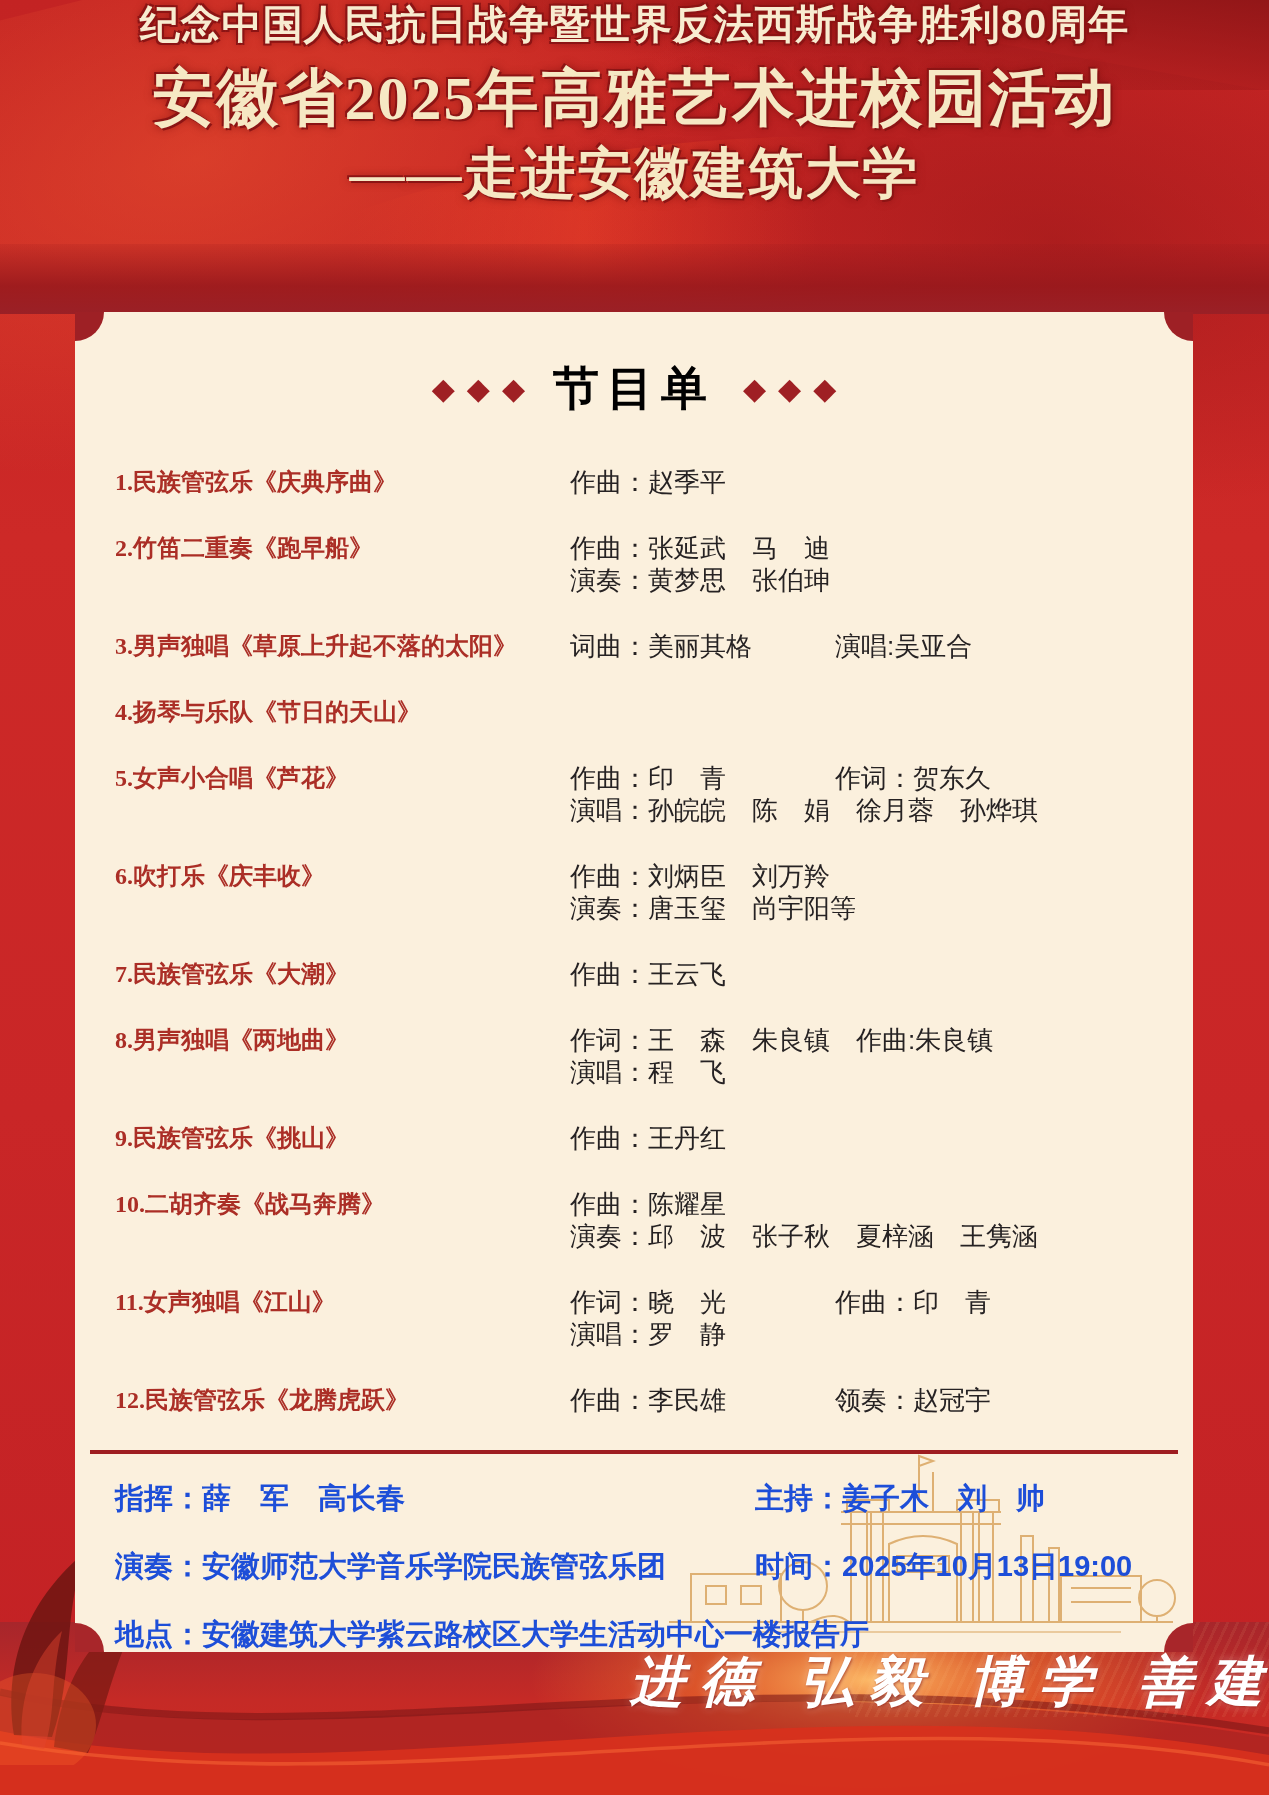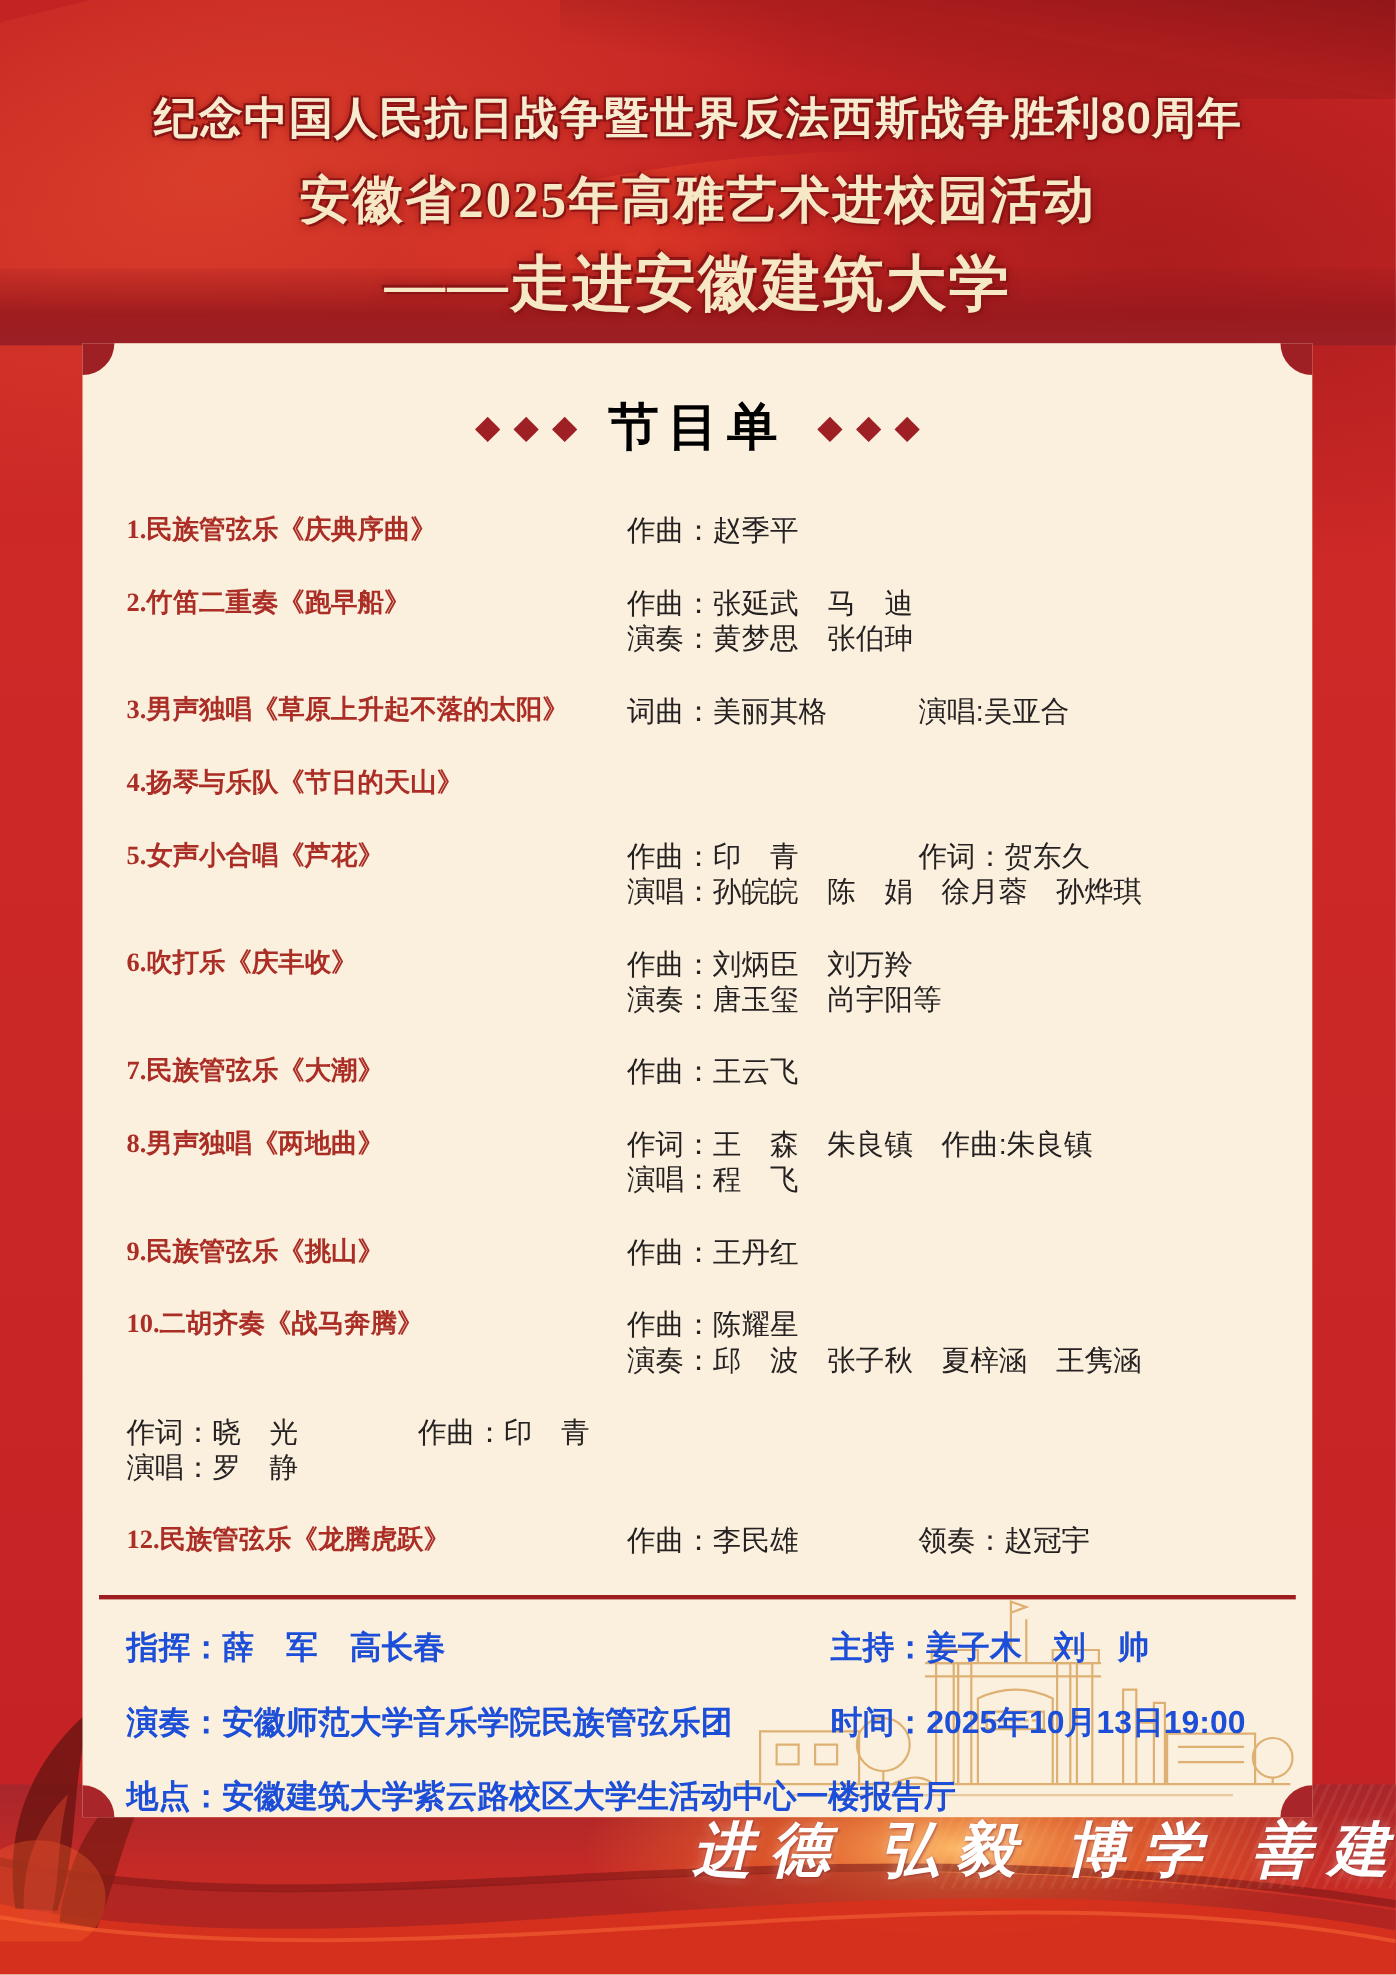--- a/index.html
+++ b/index.html
@@ -18,24 +18,24 @@
     transform:rotate(10deg);}
   .silk-c{top:150px;left:180px;width:900px;height:260px;border-radius:50%;
     background:linear-gradient(100deg, transparent 20%, rgba(240,70,40,.45) 45%, transparent 70%);
     transform:rotate(-8deg);}
   .top-edge{top:0;right:0;width:760px;height:90px;
     background:linear-gradient(188deg, rgba(130,18,20,.75), transparent 75%);}
   .dark-strip{top:244px;height:70px;left:0;right:0;
     background:linear-gradient(180deg, rgba(150,24,28,.15), rgba(150,24,28,.85) 60%, #9a2026);}
   
   .header{position:absolute;top:0;left:0;right:0;text-align:center;z-index:2;}
-  .hl1{margin-top:84px;line-height:48px;font-size:40px;font-weight:bold;color:#f8ecd0;
+  .hl1{line-height:48px;font-size:40px;font-weight:bold;color:#f8ecd0;
     letter-spacing:1px;
     text-shadow:2px 2px 0 #8c1414,-2px 2px 0 #8c1414,2px -2px 0 #8c1414,-2px -2px 0 #8c1414,0 0 8px rgba(110,8,8,.8);}
-  .hl2{margin-top:14px;line-height:72px;font-size:46px;font-weight:bold;color:#f6e8c4;
+  .hl2{margin-top:14px;line-height:72px;font-size:62px;font-weight:bold;color:#f6e8c4;
     font-family:"Liberation Serif", serif;letter-spacing:2px;
     text-shadow:2px 2px 0 #8c1414,-2px -2px 0 #8c1414,0 0 10px rgba(110,8,8,.7);}
   .hl3{margin-top:8px;line-height:64px;font-size:55px;font-weight:bold;color:#f6e8c4;
     font-family:"Liberation Serif", serif;letter-spacing:2px;
     text-shadow:2px 2px 0 #8c1414,-2px -2px 0 #8c1414,0 0 10px rgba(110,8,8,.7);}
   
   .flames{position:absolute;left:-8px;bottom:30px;width:150px;height:330px;z-index:2;}
   
   .panel{position:absolute;left:75px;top:312px;width:1118px;height:1340px;
     background:#fbf0dd;z-index:3;box-sizing:border-box;padding:0 40px;overflow:hidden;}
@@ -240,20 +240,21 @@
                 <span>作曲：陈耀星</span>
                 <span></span>
               </div>
             <div class="credit-line">
                 <span>演奏：邱　波　张子秋　夏梓涵　王隽涵</span>
                 <span></span>
               </div>
           </div>
         </li>
         <li class="prog">
+          <div class="prog-title">11.女声独唱《江山》</div>
           <div class="prog-credits">
             <div class="credit-line">
                 <span>作词：晓　光</span>
                 <span>作曲：印　青</span>
               </div>
             <div class="credit-line">
                 <span>演唱：罗　静</span>
                 <span></span>
               </div>
           </div>

